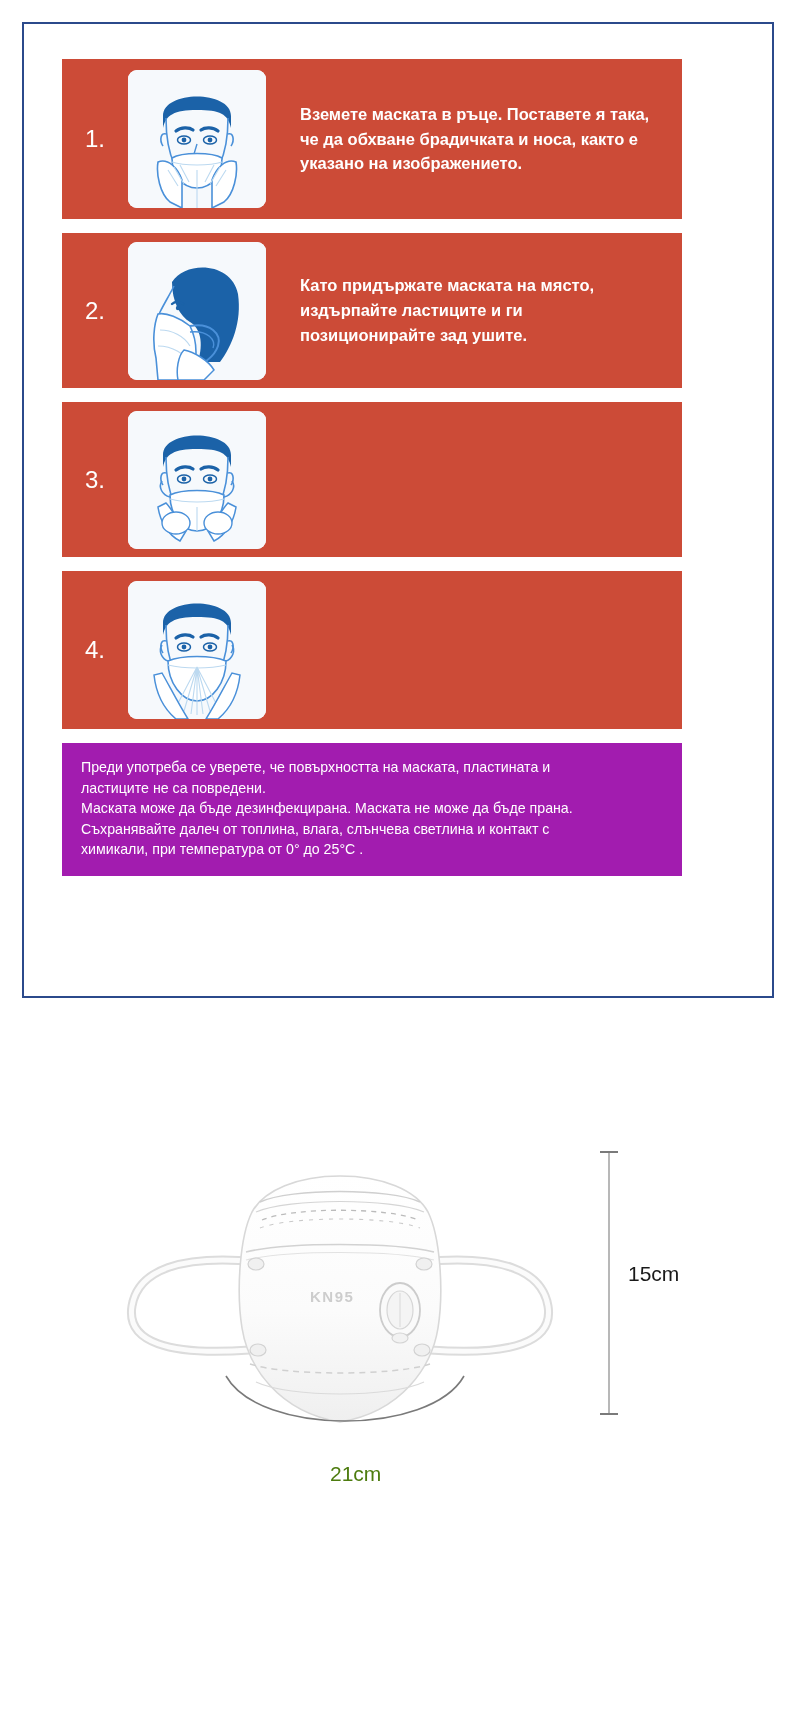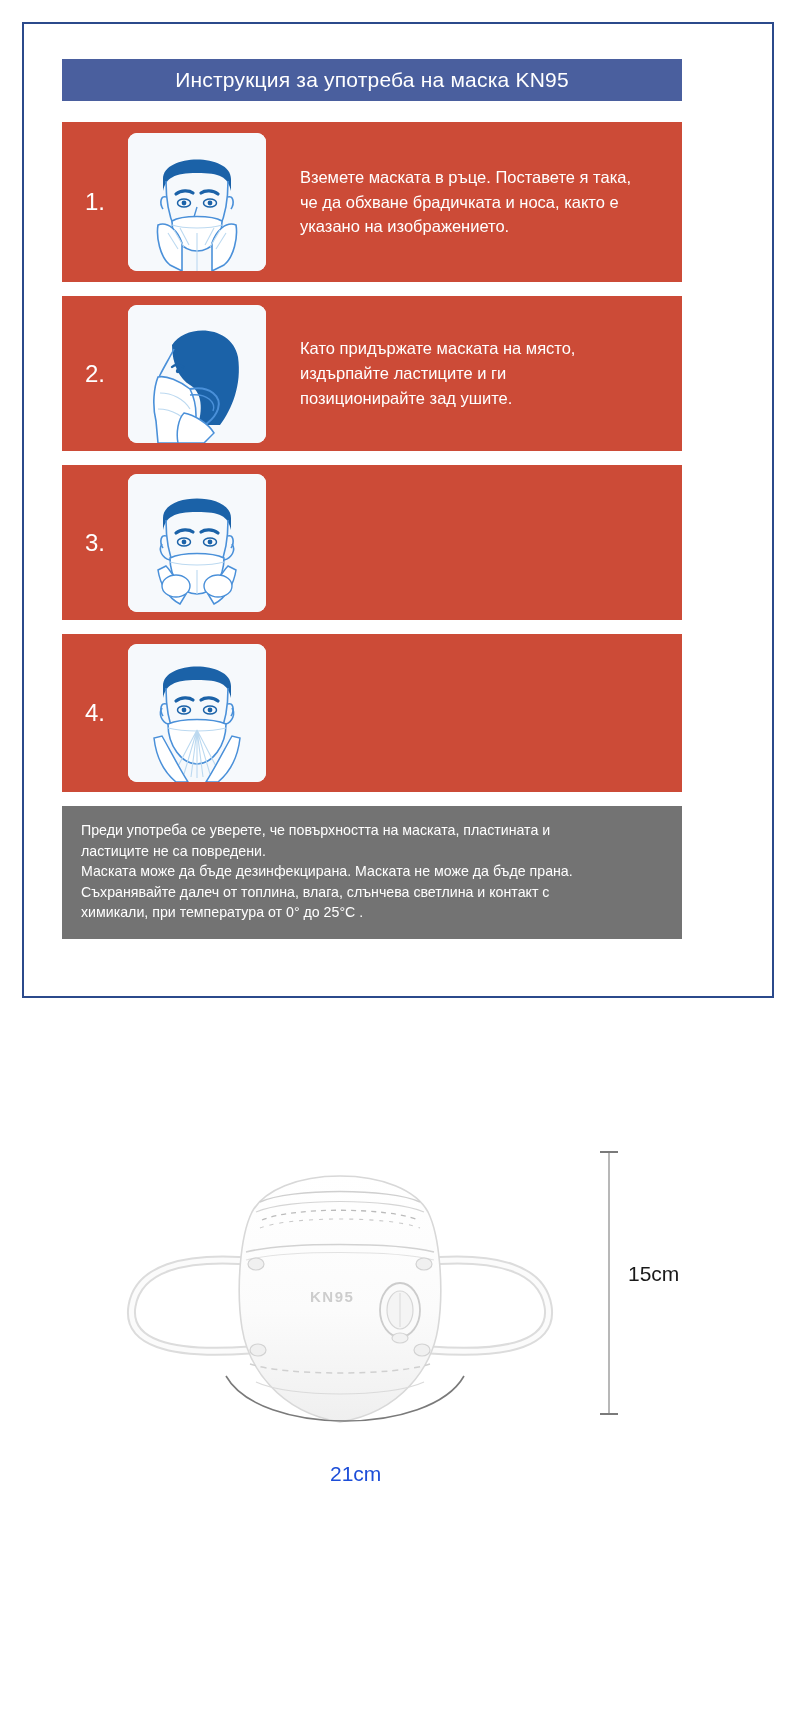--- a/index.html
+++ b/index.html
@@ -87,25 +87,26 @@
   .step-figure svg { display: block; width: 138px; height: 138px; }
 
   .step-text {
     flex: 1 1 auto;
     color: #ffffff;
     font-size: 16.5px;
     line-height: 1.5;
     padding-left: 34px;
     padding-right: 14px;
     white-space: pre-line;
+    font-weight: bold;
   }
 
   
   .notice-box {
-    background: #737373;
+    background: #a21caf;
     color: #ffffff;
     padding: 14px 19px 16px 19px;
     font-size: 14.2px;
     line-height: 1.45;
     white-space: pre-line;
     box-sizing: border-box;
     width: 620px;
   }
 
   
@@ -132,21 +133,21 @@
     left: 628px;
     top: 1278px;
     font-size: 21px;
     color: #1a1a1a;
   }
   .dim-horiz-label {
     position: absolute;
     left: 330px;
     top: 1462px;
     font-size: 21px;
-    color: #1d4ed8;
+    color: #4d7c0f;
   }
 
   #dim-vert-line {
     position: absolute;
     left: 600px;
     top: 1148px;
     width: 18px;
     height: 270px;
   }
   #dim-horiz-curve {
@@ -156,23 +157,20 @@
     width: 250px;
     height: 80px;
   }
 </style>
 </head>
 <body>
 
 <div id="instruction-card">
   <div id="card-inner">
 
-    <div class="header-bar">
-      <span class="header-title">Инструкция за употреба на маска KN95</span>
-    </div>
 
     <div class="step-row step-h1">
       <div class="step-number">1.</div>
       <div class="step-figure">
         <svg viewBox="0 0 138 138" xmlns="http://www.w3.org/2000/svg">
           <rect width="138" height="138" fill="#f6f9fc"></rect>
 
           <path d="M35 46 C35 20 103 20 103 46 L103 58 C100 44 92 40 69 40 C46 40 38 45 35 58 Z" fill="#1b62a8"></path>
 
           <path d="M38 48 C38 86 50 112 69 112 C88 112 100 86 100 48" fill="none" stroke="#4a90d9" stroke-width="1.6"></path>

